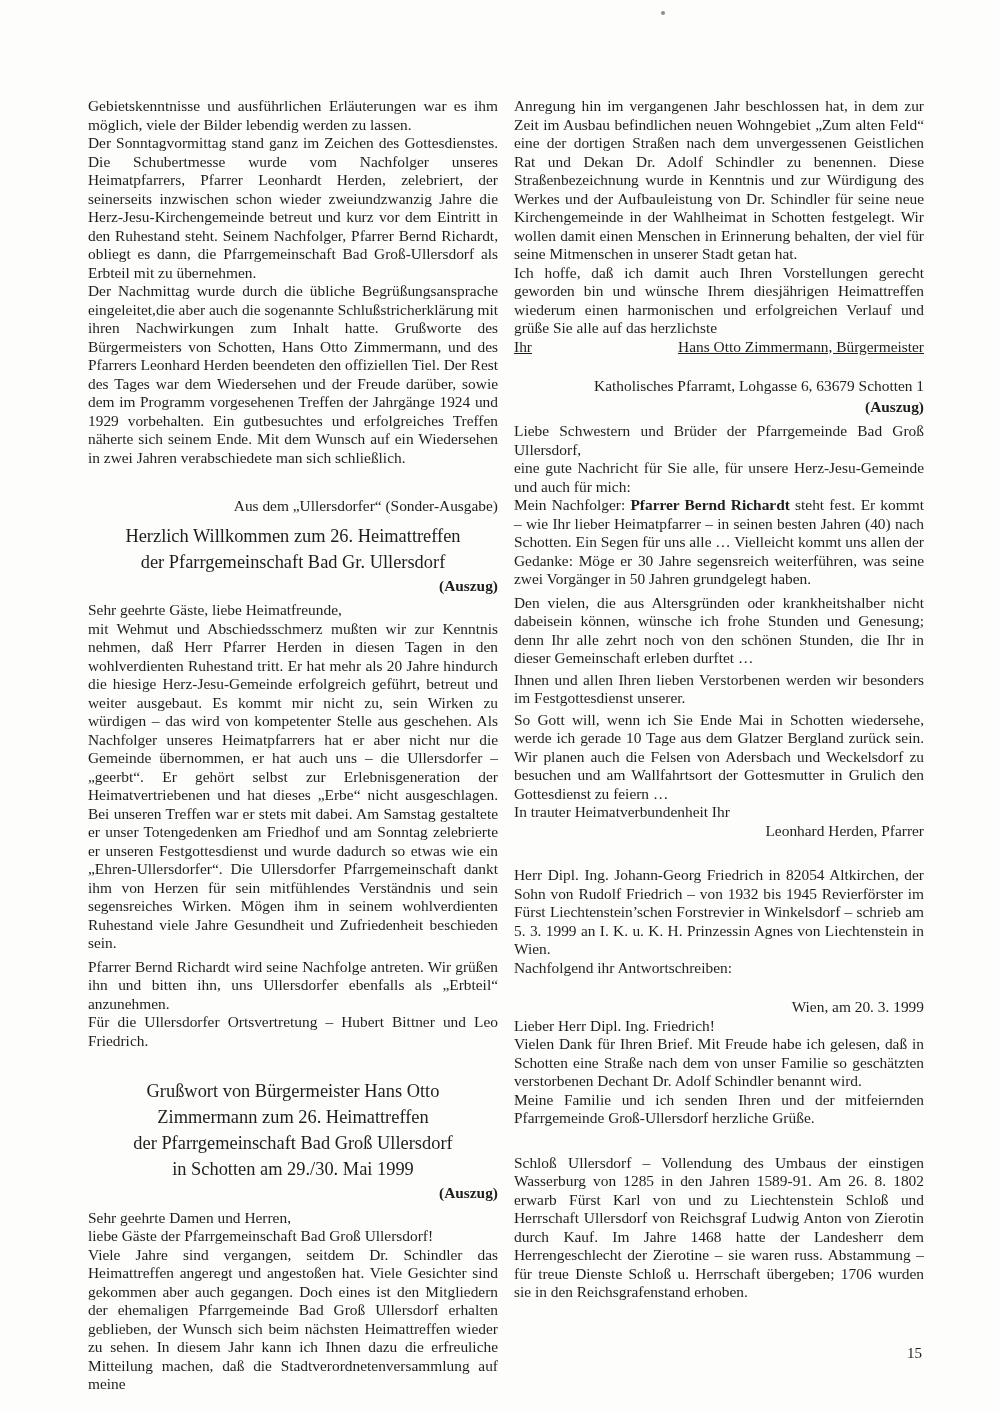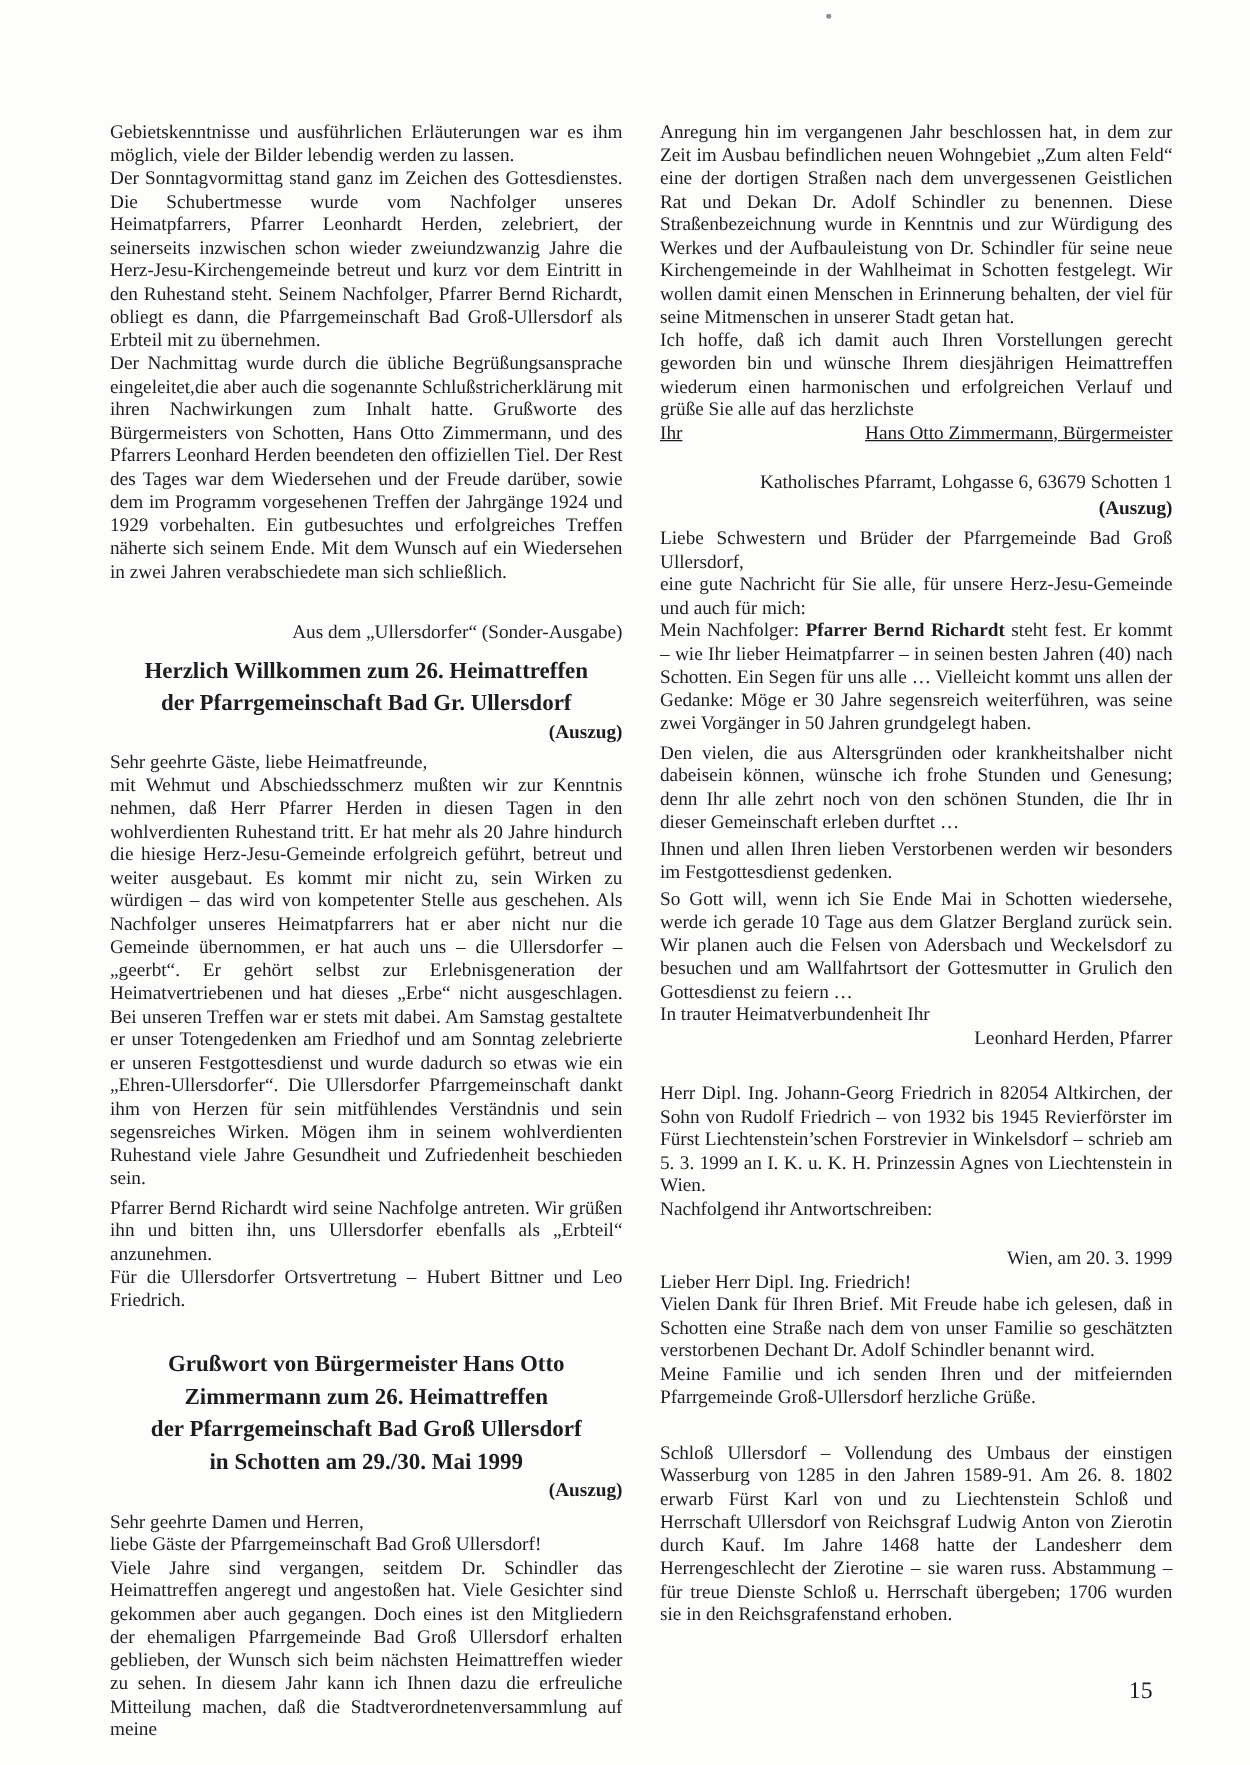--- a/index.html
+++ b/index.html
@@ -10,36 +10,36 @@
     background: #fdfdfc;
     color: #1e1e1e;
     font-family: "Liberation Serif", "DejaVu Serif", serif;
     overflow: hidden;
   }
   .columns {
     position: absolute;
     top: 97px;
     left: 88px;
     display: flex;
-    gap: 30px;
+    gap: 16px;
   }
   .col {
     width: 410px;
     font-size: 15.4px;
     line-height: 18.5px;
     text-align: justify;
     hyphens: auto;
     -webkit-hyphens: auto;
   }
   p { margin: 0; }
   .gap-sm { margin-top: 5px; }
   .gap-xs { margin-top: 3px; }
   .source-note { margin-top: 30px; text-align: right; }
   .heading {
-    font-weight: bold;
+    font-weight: normal;
     font-size: 18.4px;
     line-height: 26px;
     text-align: center;
     margin-top: 7px;
     hyphens: none;
   }
   .heading-2 { margin-top: 28px; }
   .auszug {
     font-weight: bold;
     text-align: right;
@@ -52,21 +52,21 @@
     text-align: left;
     text-decoration: underline;
   }
   .right-align { text-align: right; }
   .block-gap { margin-top: 21px; }
   .block-gap-lg { margin-top: 26px; }
   .page-number {
     position: absolute;
     top: 1344px;
     right: 78px;
-    font-size: 19px;
+    font-size: 15px;
     line-height: 18px;
   }
   .speck {
     position: absolute;
     left: 661px;
     top: 11px;
     width: 4px;
     height: 4px;
     background: #8d8d8d;
     border-radius: 50%;
@@ -122,21 +122,21 @@
 
       <p class="block-gap" style="text-align:right;">Katholisches Pfarramt, Lohgasse 6, 63679 Schotten 1</p>
       <p class="auszug">(Auszug)</p>
 
       <p>Liebe Schwestern und Brüder der Pfarrgemeinde Bad Groß Ullersdorf,</p>
       <p>eine gute Nachricht für Sie alle, für unsere Herz-Jesu-Gemeinde und auch für mich:</p>
       <p>
         <span>Mein Nachfolger: </span><strong>Pfarrer Bernd Richardt</strong><span> steht fest. Er kommt – wie Ihr lieber Heimatpfarrer – in seinen besten Jahren (40) nach Schotten. Ein Segen für uns alle … Vielleicht kommt uns allen der Gedanke: Möge er 30 Jahre segensreich weiterführen, was seine zwei Vorgänger in 50 Jahren grundgelegt haben.</span>
       </p>
       <p class="gap-sm">Den vielen, die aus Altersgründen oder krankheitshalber nicht dabeisein können, wünsche ich frohe Stunden und Genesung; denn Ihr alle zehrt noch von den schönen Stunden, die Ihr in dieser Gemeinschaft erleben durftet …</p>
-      <p class="gap-xs">Ihnen und allen Ihren lieben Verstorbenen werden wir besonders im Festgottesdienst gedenken.</p>
+      <p class="gap-xs">Ihnen und allen Ihren lieben Verstorbenen werden wir besonders im Festgottesdienst unserer.</p>
       <p class="gap-xs">So Gott will, wenn ich Sie Ende Mai in Schotten wiedersehe, werde ich gerade 10 Tage aus dem Glatzer Bergland zurück sein. Wir planen auch die Felsen von Adersbach und Weckelsdorf zu besuchen und am Wallfahrtsort der Gottesmutter in Grulich den Gottesdienst zu feiern …</p>
       <p>In trauter Heimatverbundenheit Ihr</p>
       <p class="right-align">Leonhard Herden, Pfarrer</p>
 
       <p class="block-gap-lg">Herr Dipl. Ing. Johann-Georg Friedrich in 82054 Altkirchen, der Sohn von Rudolf Friedrich – von 1932 bis 1945 Revierförster im Fürst Liechtenstein’schen Forstrevier in Winkelsdorf – schrieb am 5. 3. 1999 an I. K. u. K. H. Prinzessin Agnes von Liechtenstein in Wien.</p>
       <p>Nachfolgend ihr Antwortschreiben:</p>
 
       <p class="right-align block-gap">Wien, am 20. 3. 1999</p>
       <p>Lieber Herr Dipl. Ing. Friedrich!</p>
       <p>Vielen Dank für Ihren Brief. Mit Freude habe ich gelesen, daß in Schotten eine Straße nach dem von unser Familie so geschätzten verstorbenen Dechant Dr. Adolf Schindler benannt wird.</p>

